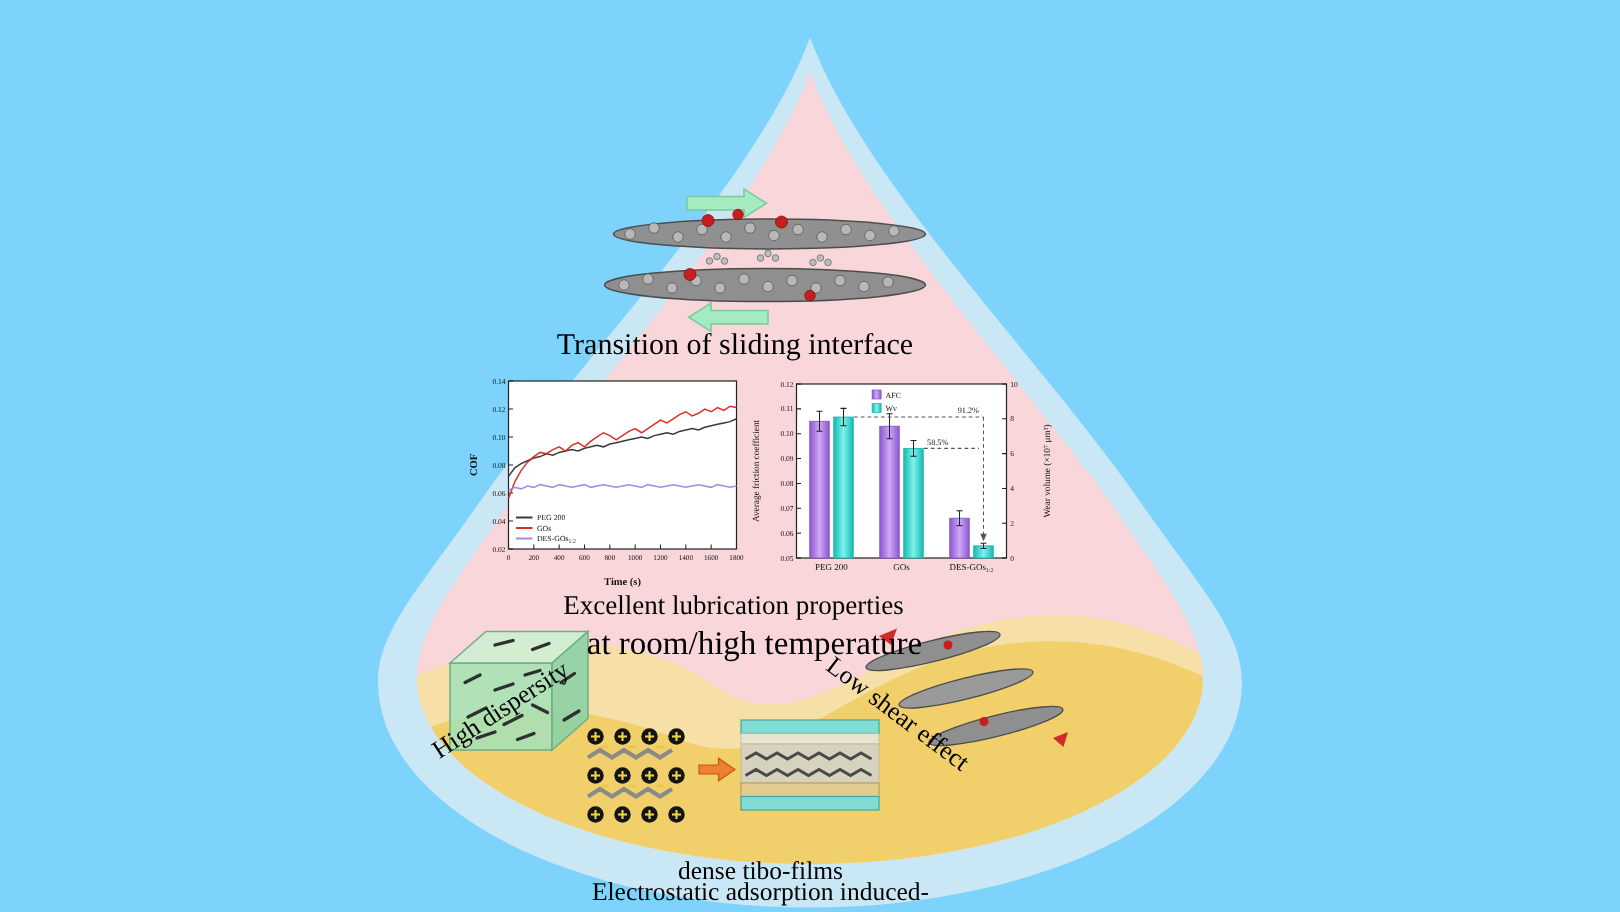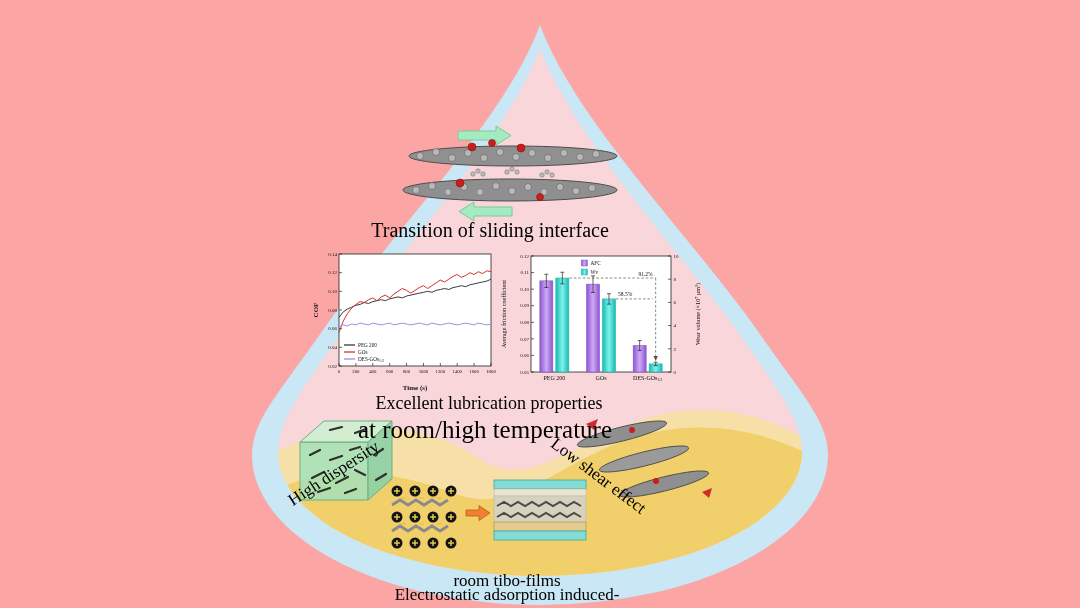--- a/index.html
+++ b/index.html
@@ -1,22 +1,22 @@
 <!DOCTYPE html>
 <html><head>
 <meta charset="utf-8">
 <style>
   html,body{margin:0;padding:0;background:#fff;}
-  .canvas{position:relative;width:1080px;height:608px;background:#fca5a5;overflow:hidden;
+  .canvas{position:relative;width:1080px;height:608px;background:#7dd3fc;overflow:hidden;
           font-family:"Liberation Serif",serif;color:#000;}
   .abs{position:absolute;}
   .caption{position:absolute;text-align:center;color:#000;line-height:1.15;}
   .cap-transition{left:290px;top:219px;width:400px;font-size:20px;}
   .cap-lub1{left:289px;top:393px;width:400px;font-size:18px;}
-  .cap-lub2{left:285px;top:416px;width:400px;font-size:25px;}
+  .cap-lub2{left:303px;top:416px;width:400px;font-size:22px;}
   .cap-elec1{left:327px;top:549px;width:360px;font-size:17px;margin-top:36px;}
   .cap-elec2{left:327px;top:571px;width:360px;font-size:17px;}
   .cap-rot-left{left:290px;top:492px;font-size:17px;transform:rotate(-33deg);transform-origin:0 50%;white-space:nowrap;}
   .cap-rot-right{left:553px;top:432px;font-size:17px;transform:rotate(37deg);transform-origin:0 50%;white-space:nowrap;}
   .chart{position:absolute;}
   svg text{font-family:"Liberation Serif",serif;}
 </style>
 </head>
 <body>
 
@@ -201,21 +201,21 @@
       <rect x="494" y="531" width="92" height="9" fill="#83dcd4" stroke="#3fa89f" stroke-width="0.8"></rect>
     </g>
   </svg>
 
   <div class="caption cap-transition">Transition of sliding interface</div>
   <div class="caption cap-lub1">Excellent lubrication  properties</div>
   <div class="caption cap-lub2">at room/high temperature</div>
   <div class="caption cap-rot-left">High  dispersity</div>
   <div class="caption cap-rot-right">Low shear effect</div>
   <div class="caption cap-elec1">Electrostatic adsorption induced-</div>
-  <div class="caption cap-elec2">room tibo-films</div>
+  <div class="caption cap-elec2">dense tibo-films</div>
 
   <div class="chart" style="left:309px;top:246px">
     <svg id="line-chart" width="190" height="152" viewBox="0 0 190 152">
         <rect x="30" y="8" width="152" height="112" fill="#ffffff" stroke="#222" stroke-width="0.8"></rect>
         <line x1="30" y1="120" x2="33" y2="120" stroke="#222" stroke-width="0.7"></line>
         <text x="28" y="121.7" font-size="5" text-anchor="end" fill="#111">0.02</text>
         <line x1="30" y1="101.33333333333334" x2="33" y2="101.33333333333334" stroke="#222" stroke-width="0.7"></line>
         <text x="28" y="103.03333333333335" font-size="5" text-anchor="end" fill="#111">0.04</text>
         <line x1="30" y1="82.66666666666667" x2="33" y2="82.66666666666667" stroke="#222" stroke-width="0.7"></line>
         <text x="28" y="84.36666666666667" font-size="5" text-anchor="end" fill="#111">0.06</text>

